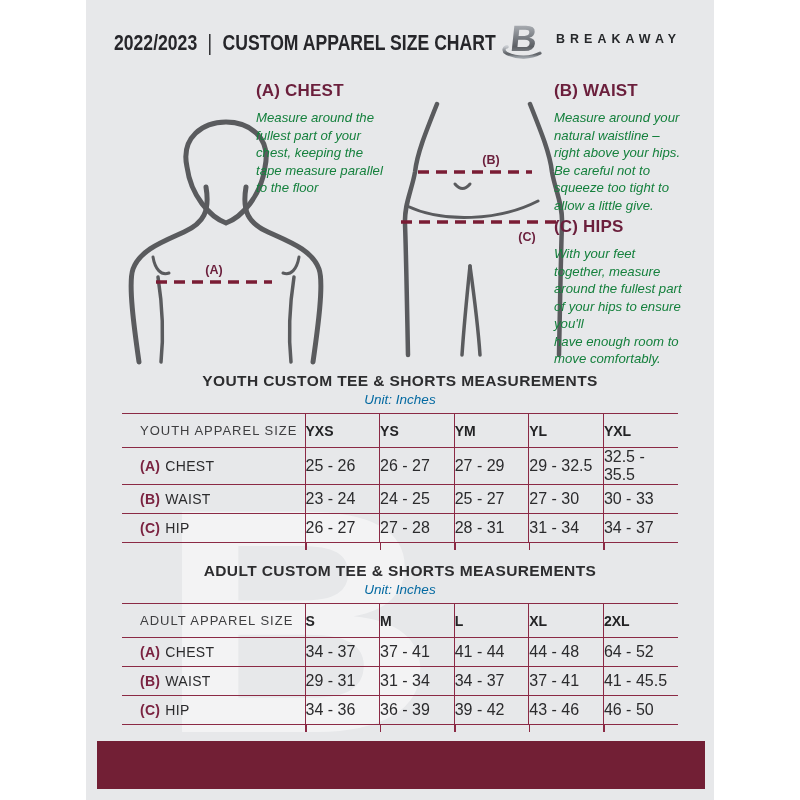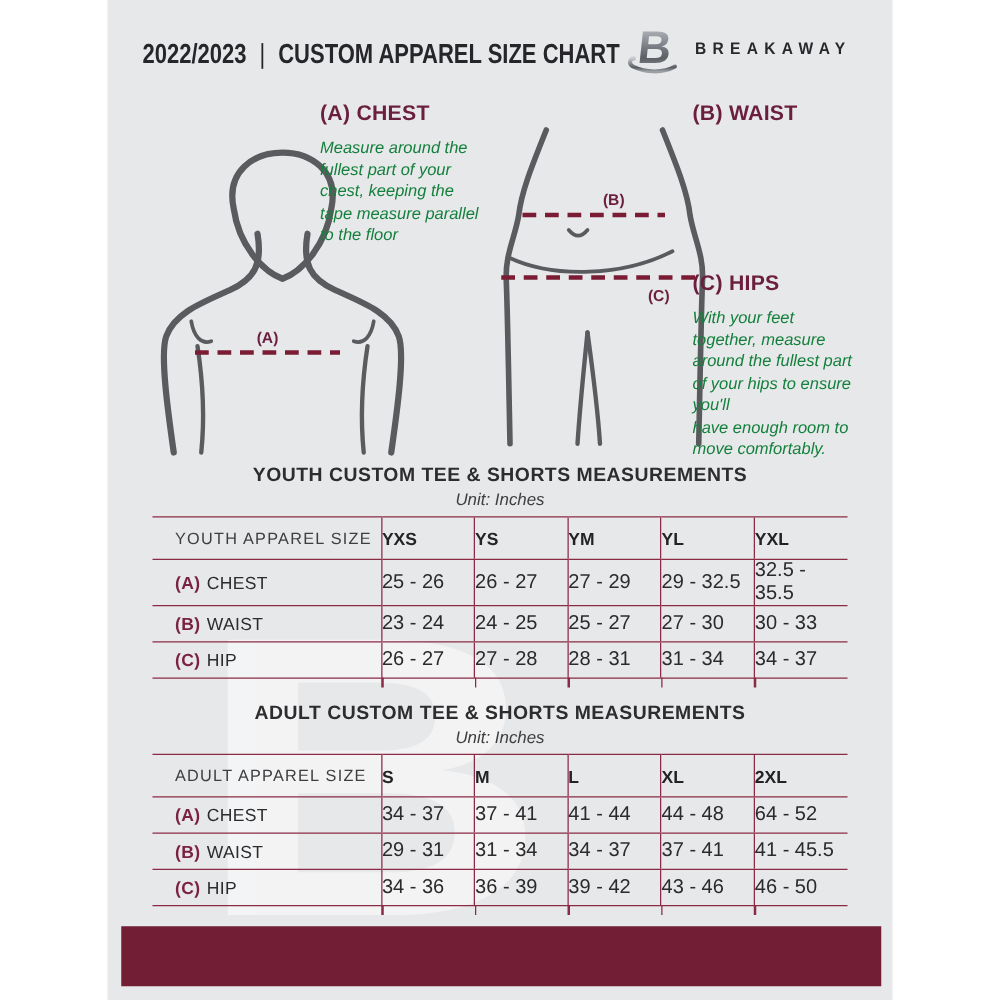--- a/index.html
+++ b/index.html
@@ -64,21 +64,21 @@
   }
   
   .content { position:absolute; top:370px; left:0; width:628px; z-index:1; }
   .section-title {
     text-align:center; font-weight:bold; font-size:15.5px;
     color:#2D2D2F; letter-spacing:0.4px; margin:2px 0 0 0;
   }
   .section-title.adult { margin-top:19px; }
   .unit-line {
     text-align:center; font-style:italic; font-size:13.5px;
-    color:#404040; margin:2px 0 6px 0;
+    color:#0369a1; margin:2px 0 6px 0;
   }
   .table-wrap { position:relative; width:556px; margin:0 auto; }
   table.size-table { border-collapse:collapse; width:556px; table-layout:fixed; }
   table.size-table col.c-label { width:183px; }
   table.size-table col.c-size  { width:74.6px; }
   table.size-table tr { height:29px; }
   table.size-table tr.head-row { height:34px; }
   table.size-table td {
     border-top:1.5px solid #8B2A45;
     border-bottom:1.5px solid #8B2A45;
@@ -167,20 +167,26 @@
         <path d="M79,176 C83,205 87,235 89,265" stroke-width="3.5"></path>
       </g>
       <line x1="27" y1="82" x2="141" y2="82" stroke="#7A1C34" stroke-width="3.5" stroke-dasharray="11 7"></line>
       <line x1="10" y1="132" x2="170" y2="132" stroke="#7A1C34" stroke-width="3.5" stroke-dasharray="11 7"></line>
       <text class="marker-text" x="100" y="74" text-anchor="middle">(B)</text>
       <text class="marker-text" x="136" y="151" text-anchor="middle">(C)</text>
     </svg>
 
     <div class="guide-block gb-waist">
       <h3>(B) WAIST</h3>
+      <p>Measure around your
+natural waistline –
+right above your hips.
+Be careful not to
+squeeze too tight to
+allow a little give.</p>
     </div>
 
     <div class="guide-block gb-hips">
       <h3>(C) HIPS</h3>
       <p>With your feet
 together, measure
 around the fullest part
 of your hips to ensure
 you'll
 have enough room to

